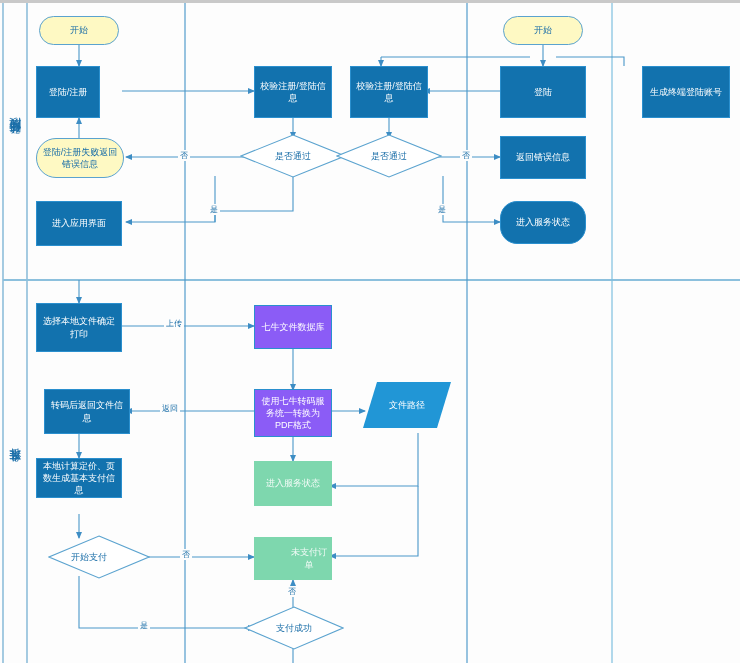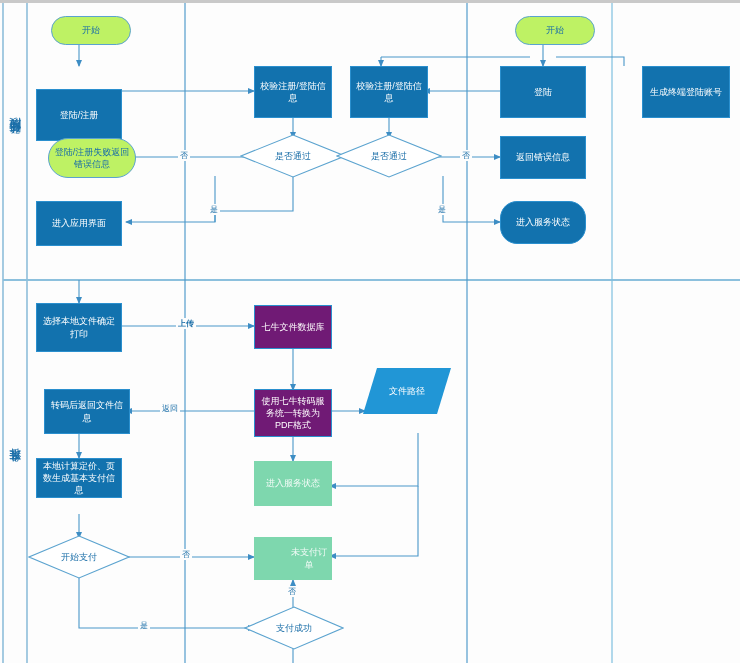--- a/index.html
+++ b/index.html
@@ -23,26 +23,25 @@
     position:absolute;
     display:flex;align-items:center;justify-content:center;
     text-align:center;
     font-size:9px;
     line-height:1.35;
     box-sizing:border-box;
     padding:2px 4px;
     color:#ffffff;
   }
   .proc{background:#1272ae;border:1px solid #2a8fce;}
-  .proc-dark{background:#701a75;border:1px solid #2a8fce;}
+  .proc-dark{background:#8b5cf6;border:1px solid #2a8fce;}
   .mint{background:#7ed7ae;border:1px solid #7ed7ae;color:#f2fbf7;}
   .term{
-    background:#bef264;border:1px solid #5ba3cf;border-radius:999px;
+    background:#fef9c3;border:1px solid #5ba3cf;border-radius:999px;
     color:#1a6ea8;
-    margin-left:12px;
   }
   .dia-wrap{position:absolute;}
   .dia-txt{
     position:absolute;left:0;top:0;width:100%;height:100%;
     display:flex;align-items:center;justify-content:center;
     font-size:9px;color:#1a6ea8;text-align:center;
   }
   .para{position:absolute;}
   .para-txt{
     position:absolute;left:0;top:0;width:100%;height:100%;
@@ -144,21 +143,21 @@
       <path d="M293,647 L293,663"></path>
     </g>
   </svg>
 
   <div class="lane-label up" style="left:4px;top:3px;width:23px;height:277px;">登陆注册阶段</div>
 
   <div class="lane-label up" style="left:4px;top:280px;width:23px;height:383px;">文件准备</div>
 
   <div class="node term" style="left:39px;top:16px;width:80px;height:29px;">开始</div>
 
-  <div class="node proc" style="left:36px;top:66px;width:86px;height:52px;margin-top:23px;">登陆/注册</div>
+  <div class="node proc" style="left:36px;top:66px;width:64px;height:52px;">登陆/注册</div>
 
   <div class="node proc" style="left:254px;top:66px;width:78px;height:52px;">校验注册/登陆信息</div>
 
   <div class="dia-wrap" style="left:240px;top:134px;width:106px;height:44px;">
     <svg width="106" height="44" viewBox="0 0 106 44">
       <polygon points="53,1 105,22 53,43 1,22" fill="#ffffff" stroke="#5ba3cf" stroke-width="1.1"></polygon>
     </svg>
     <div class="dia-txt">是否通过</div>
   </div>
 
@@ -184,34 +183,34 @@
   <div class="node proc" style="left:500px;top:201px;width:86px;height:43px;border-radius:17px;">进入服务状态</div>
 
   <div class="node proc" style="left:642px;top:66px;width:88px;height:52px;">生成终端登陆账号</div>
 
   <div class="node proc" style="left:36px;top:303px;width:86px;height:49px;">选择本地文件确定打印</div>
 
   <div class="node proc-dark" style="left:254px;top:305px;width:78px;height:44px;">七牛文件数据库</div>
 
   <div class="node proc-dark" style="left:254px;top:389px;width:78px;height:48px;">使用七牛转码服务统一转换为PDF格式</div>
 
-  <div class="para" style="left:363px;top:368px;width:88px;height:46px;">
+  <div class="para" style="left:363px;top:382px;width:88px;height:46px;">
     <svg width="88" height="46" viewBox="0 0 88 46">
       <polygon points="14,0 88,0 74,46 0,46" fill="#2196d6"></polygon>
     </svg>
     <div class="para-txt">文件路径</div>
   </div>
 
   <div class="node proc" style="left:36px;top:389px;width:86px;height:45px;margin-left:8px;">转码后返回文件信息</div>
 
   <div class="node mint" style="left:254px;top:461px;width:78px;height:45px;">进入服务状态</div>
 
   <div class="node proc" style="left:36px;top:458px;width:86px;height:40px;">本地计算定价、页数生成基本支付信息</div>
 
-  <div class="dia-wrap" style="left:28px;top:535px;width:102px;height:44px;">
+  <div class="dia-wrap" style="left:28px;top:535px;width:102px;height:44px;padding-left:20px;">
     <svg width="102" height="44" viewBox="0 0 102 44">
       <polygon points="51,1 101,22 51,43 1,22" fill="#ffffff" stroke="#5ba3cf" stroke-width="1.1"></polygon>
     </svg>
     <div class="dia-txt">开始支付</div>
   </div>
 
   <div class="node mint" style="left:254px;top:537px;width:78px;height:43px;padding-left:36px;">未支付订单</div>
 
   <div class="dia-wrap" style="left:244px;top:606px;width:100px;height:44px;">
     <svg width="100" height="44" viewBox="0 0 100 44">
@@ -221,21 +220,21 @@
   </div>
 
   <div class="edge-label" style="left:178px;top:150px;">否</div>
 
   <div class="edge-label" style="left:208px;top:204px;">是</div>
 
   <div class="edge-label" style="left:460px;top:150px;">否</div>
 
   <div class="edge-label" style="left:436px;top:204px;">是</div>
 
-  <div class="edge-label" style="left:176px;top:318px;font-weight:bold;">上传</div>
+  <div class="edge-label" style="left:164px;top:318px;">上传</div>
 
   <div class="edge-label" style="left:160px;top:403px;">返回</div>
 
   <div class="edge-label" style="left:180px;top:549px;">否</div>
 
   <div class="edge-label" style="left:138px;top:620px;">是</div>
 
   <div class="edge-label" style="left:286px;top:586px;">否</div>
 
 </div>

